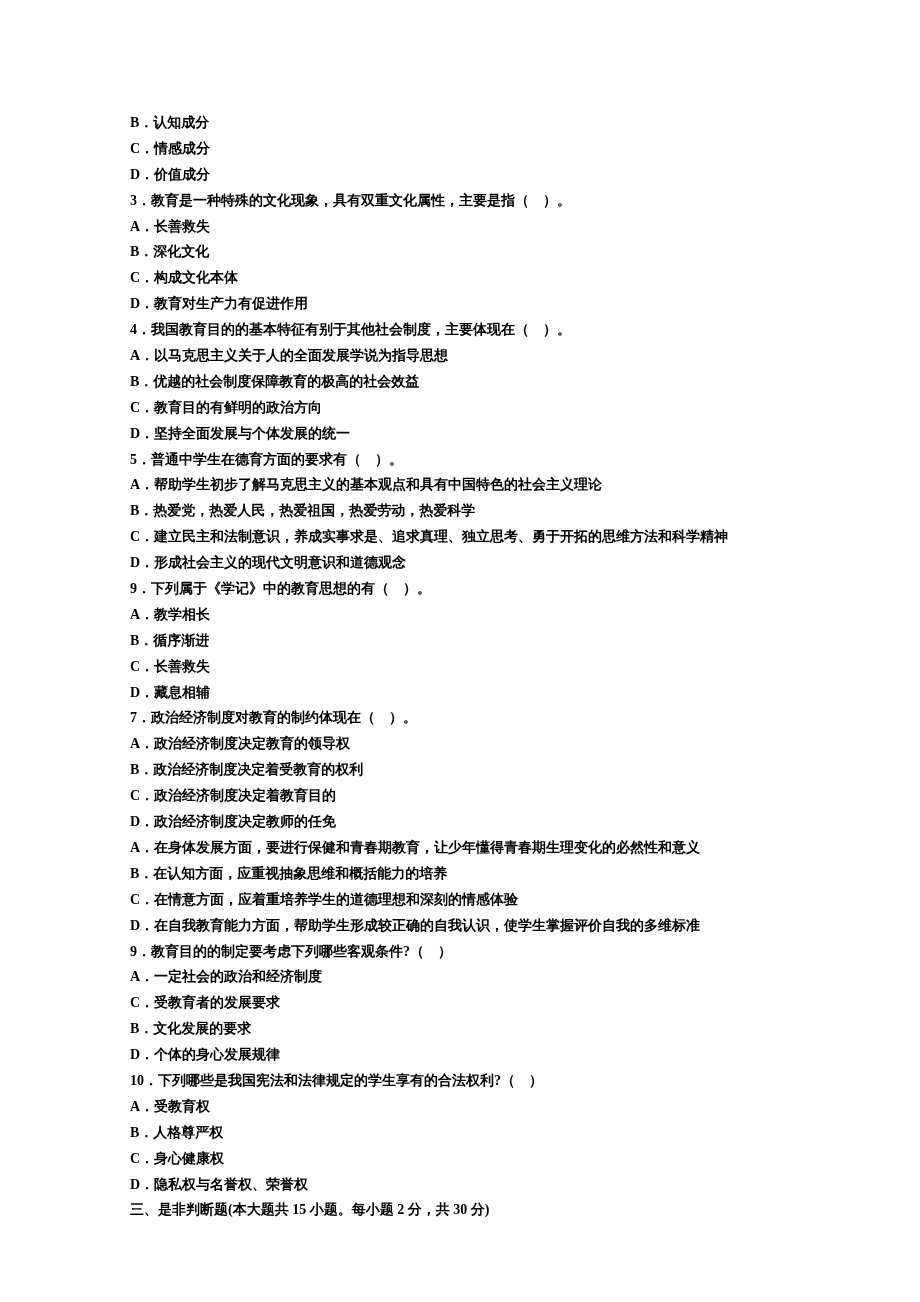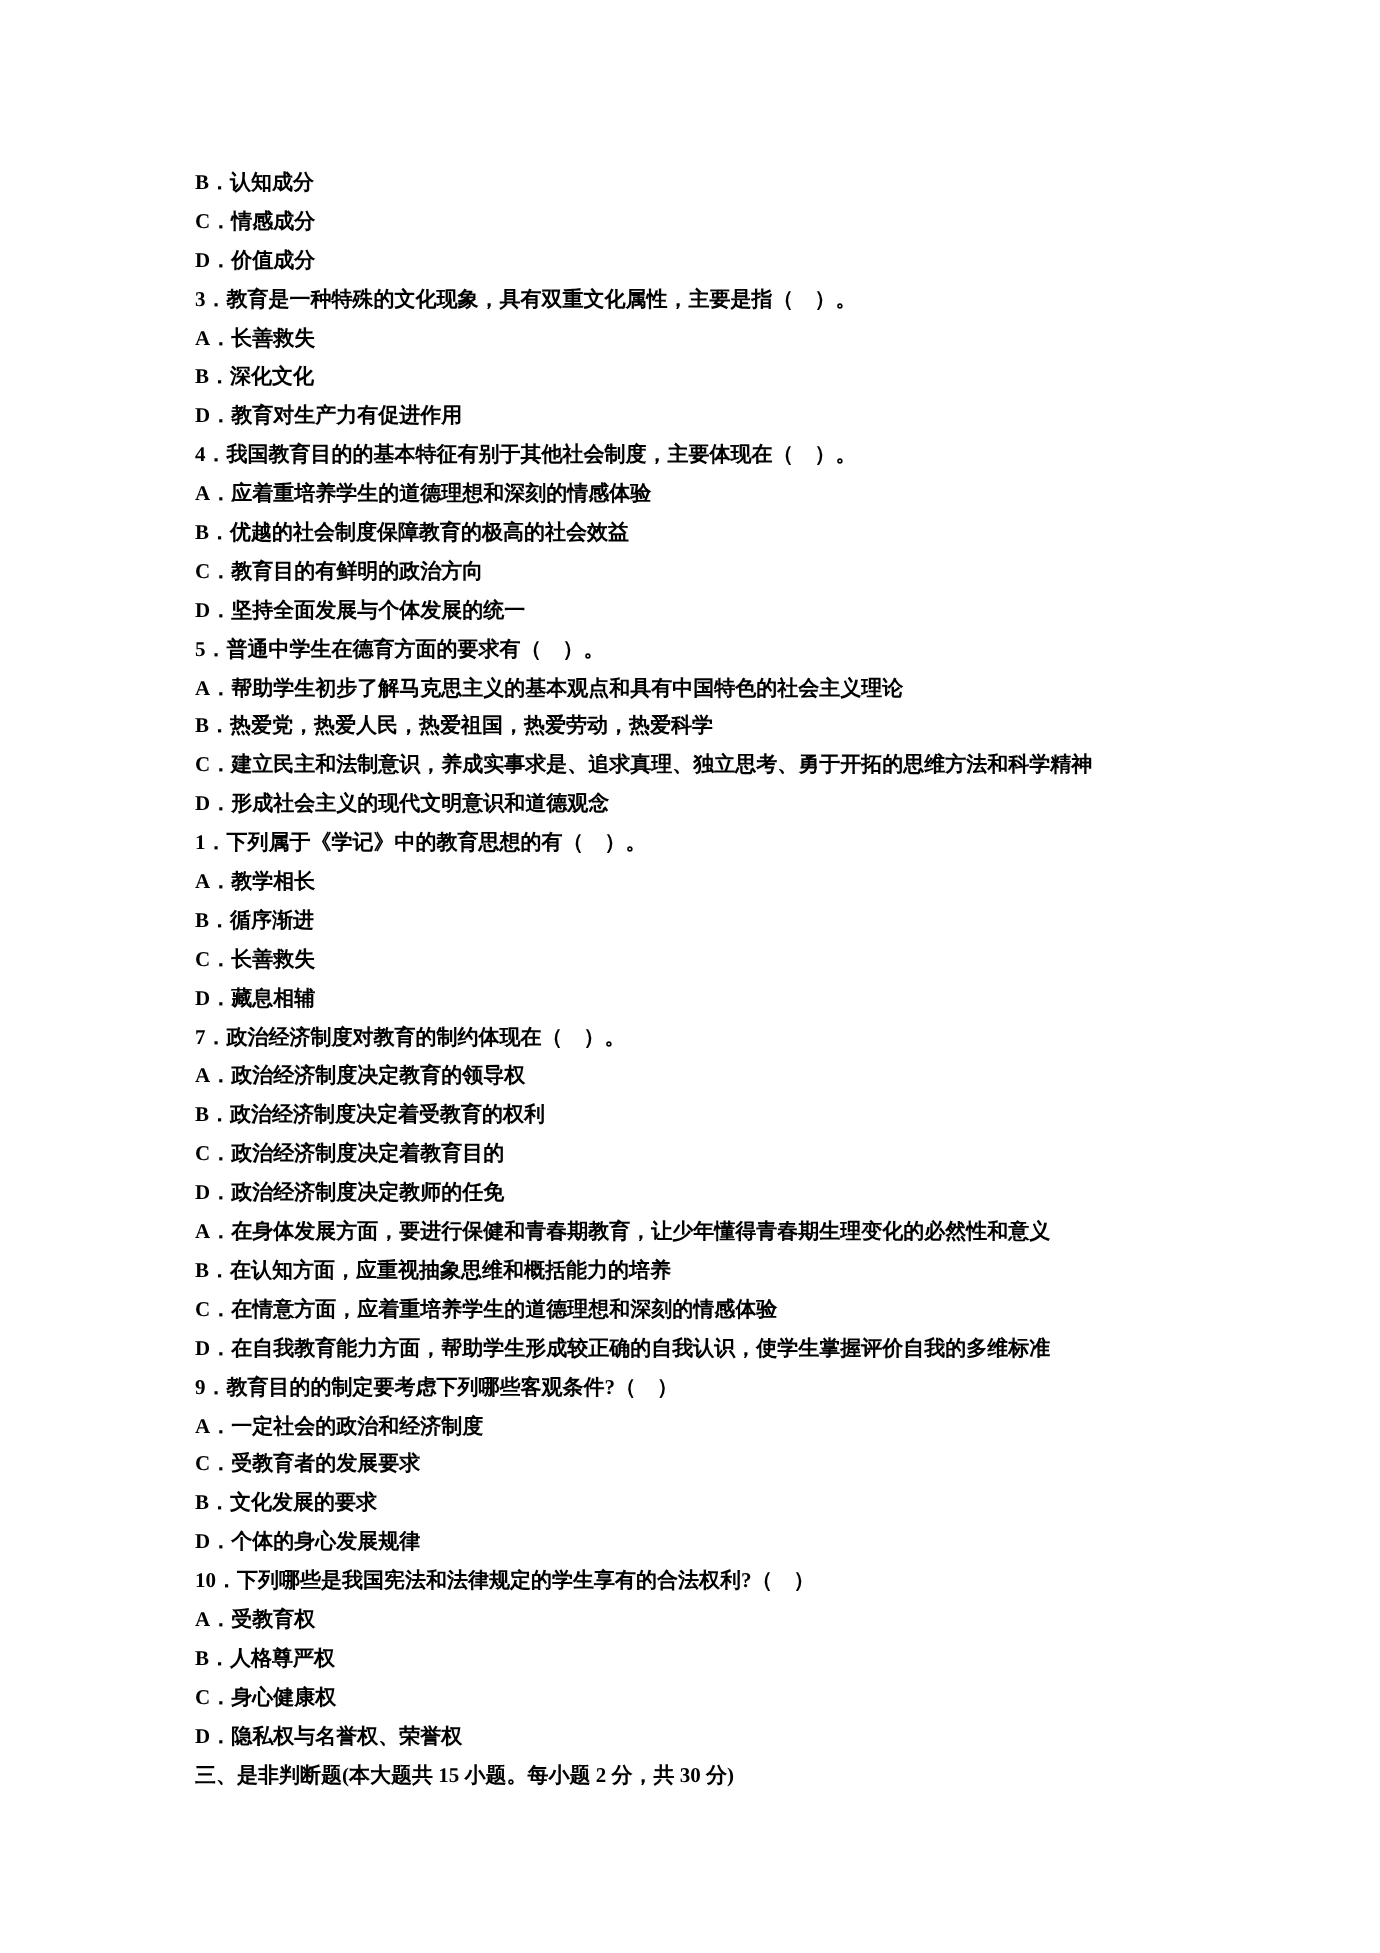--- a/index.html
+++ b/index.html
@@ -24,32 +24,33 @@
 </head>
 <body>
 
 <div>
   <div class="line">B．认知成分</div>
   <div class="line">C．情感成分</div>
   <div class="line">D．价值成分</div>
   <div class="line">3．教育是一种特殊的文化现象，具有双重文化属性，主要是指（　）。</div>
   <div class="line">A．长善救失</div>
   <div class="line">B．深化文化</div>
+  <div class="line">C．构成文化本体</div>
   <div class="line">D．教育对生产力有促进作用</div>
   <div class="line">4．我国教育目的的基本特征有别于其他社会制度，主要体现在（　）。</div>
-  <div class="line">A．应着重培养学生的道德理想和深刻的情感体验</div>
+  <div class="line">A．以马克思主义关于人的全面发展学说为指导思想</div>
   <div class="line">B．优越的社会制度保障教育的极高的社会效益</div>
   <div class="line">C．教育目的有鲜明的政治方向</div>
   <div class="line">D．坚持全面发展与个体发展的统一</div>
   <div class="line">5．普通中学生在德育方面的要求有（　）。</div>
   <div class="line">A．帮助学生初步了解马克思主义的基本观点和具有中国特色的社会主义理论</div>
   <div class="line">B．热爱党，热爱人民，热爱祖国，热爱劳动，热爱科学</div>
   <div class="line">C．建立民主和法制意识，养成实事求是、追求真理、独立思考、勇于开拓的思维方法和科学精神</div>
   <div class="line">D．形成社会主义的现代文明意识和道德观念</div>
-  <div class="line">1．下列属于《学记》中的教育思想的有（　）。</div>
+  <div class="line">9．下列属于《学记》中的教育思想的有（　）。</div>
   <div class="line">A．教学相长</div>
   <div class="line">B．循序渐进</div>
   <div class="line">C．长善救失</div>
   <div class="line">D．藏息相辅</div>
   <div class="line">7．政治经济制度对教育的制约体现在（　）。</div>
   <div class="line">A．政治经济制度决定教育的领导权</div>
   <div class="line">B．政治经济制度决定着受教育的权利</div>
   <div class="line">C．政治经济制度决定着教育目的</div>
   <div class="line">D．政治经济制度决定教师的任免</div>
   <div class="line">A．在身体发展方面，要进行保健和青春期教育，让少年懂得青春期生理变化的必然性和意义</div>

